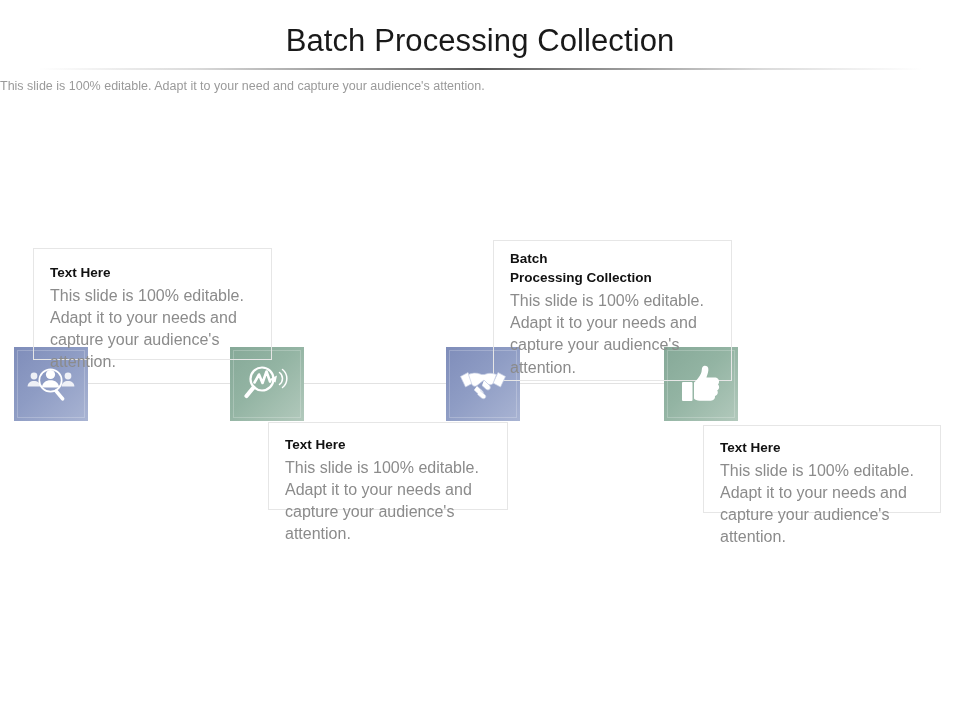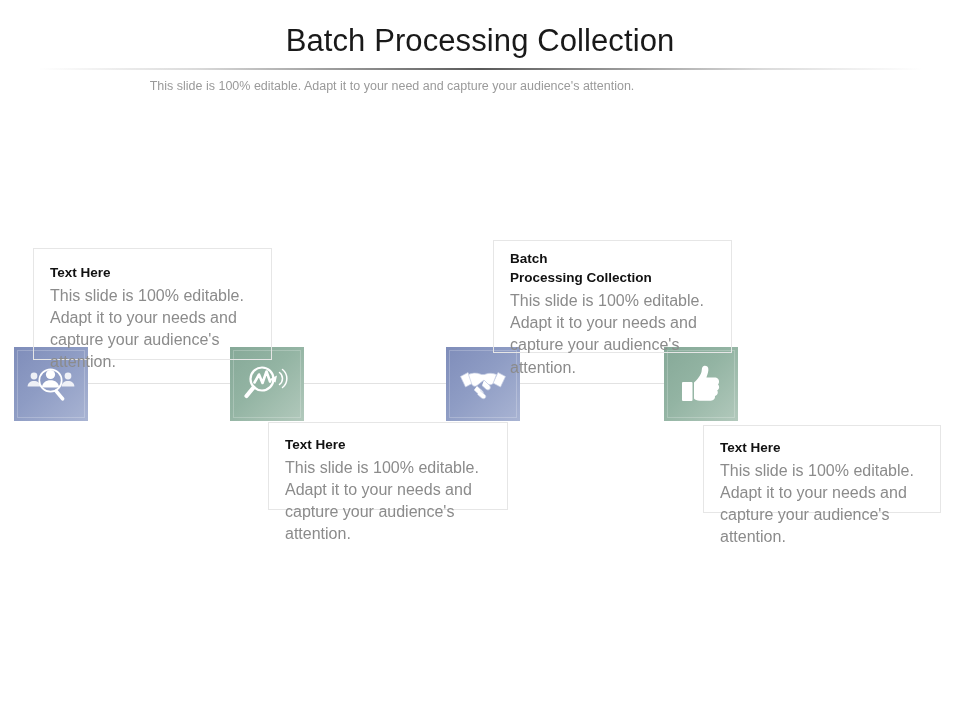--- a/index.html
+++ b/index.html
@@ -46,21 +46,21 @@
       rgba(60,60,60,0.85) 50%,
       rgba(150,150,150,0.35) 82%,
       rgba(190,190,190,0) 100%);
   }
 
   .slide-subtitle {
     position: absolute;
     left: 0;
     top: 79px;
     width: 784px;
-    text-align: center;
+    text-align: left;
     font-size: 12.5px;
     color: #9a9a9a;
     white-space: nowrap;
   }
 
   
   .connector {
     position: absolute;
     left: 50px;
     top: 383px;
@@ -121,21 +121,21 @@
   }
 
   .card-body {
     font-size: 16px;
     color: #8b8b8b;
     line-height: 1.38;
   }
 
   #card-1 { left: 33px;  top: 248px; width: 239px; height: 112px; }
   #card-2 { left: 268px; top: 422px; width: 240px; height: 88px;  padding-top: 12px; }
-  #card-3 { left: 493px; top: 240px; width: 239px; height: 113px; padding-top: 8px; }
+  #card-3 { left: 493px; top: 240px; width: 239px; height: 141px; padding-top: 8px; }
   #card-4 { left: 703px; top: 425px; width: 238px; height: 88px;  padding-top: 12px; }
 </style>
 </head>
 <body>
 
 <div class="slide">
 
   <div class="slide-title">Batch Processing Collection</div>
   <div class="title-divider"></div>
   <div class="slide-subtitle">This slide is 100% editable. Adapt it to your need and capture your audience's attention.</div>

